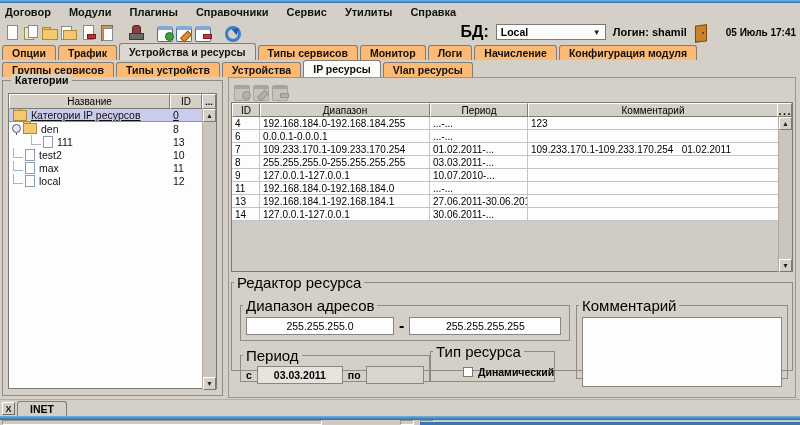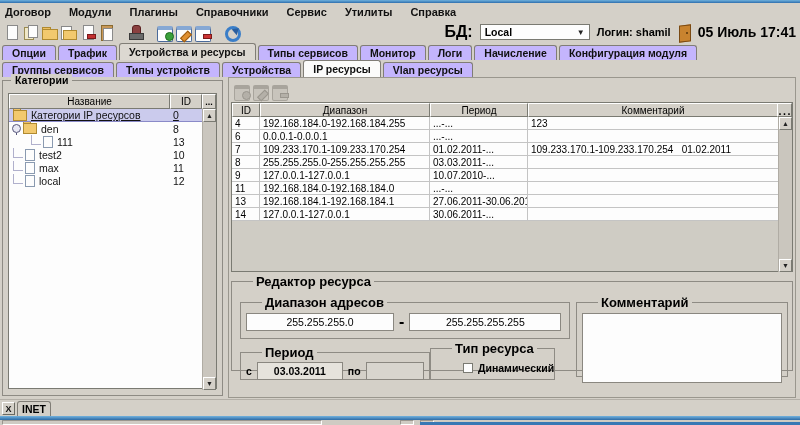--- a/index.html
+++ b/index.html
@@ -72,28 +72,28 @@
   #db-select { width:110px; height:16px; background:#fdfdfd; border:1px solid #7a7a72;
     display:flex; align-items:center; justify-content:space-between; padding:0 4px;
     font-size:10.5px; font-weight:bold; }
   #db-caret { font-size:8px; color:#222; }
   #login-label { font-size:11px; font-weight:bold; }
   .ic-door { width:13px; height:15px; position:relative; display:inline-block; }
   .ic-door::before { content:''; position:absolute; left:1px; top:0; width:10px; height:15px;
     background:#c8832f; border:1px solid #7a4a14; transform:skewY(-6deg); }
   .ic-door::after { content:''; position:absolute; left:8px; top:7px; width:2px; height:2px;
     background:#5a3408; border-radius:50%; }
-  #datetime { font-size:14px; font-weight:bold; }
+  #datetime { font-size:10px; font-weight:bold;margin-left:12px; }
 
   
   .tabrow { position:absolute; left:0; width:800px; height:17px; display:flex; align-items:flex-end; padding-left:2px; }
   #tabs1 { top:43px; }
   #tabs2 { top:60px; }
   .tab { height:15px; display:flex; align-items:center; padding:0 9px;
-    font-size:10.5px; font-weight:bold; color:#111; background:#c4b5fd;
+    font-size:10.5px; font-weight:bold; color:#111; background:#fdba74;
     border:1px solid #807d76; border-bottom:none; border-radius:3px 3px 0 0; margin-right:2px; cursor:default; }
   #tabs1 .tab.active { background:#dcd8d1; height:17px; }
   #tabs2 .tab.active { background:#fbfbfa; height:17px; }
 
   
   #left-group { position:absolute; left:2px; top:80px; width:221px; height:316px;
     border:1px solid #8e8b84; }
   #left-group-title { position:absolute; left:8px; top:-7px; background:#d4d0c8; padding:0 4px;
     font-size:10.5px; font-weight:bold; }
   #splitter { position:absolute; left:223px; top:78px; width:5px; height:318px; background:#d4d0c8; }
@@ -144,21 +144,21 @@
   .c-id { width:28px; border-right:1px solid #c4c4c4; }
   .c-range { width:170px; border-right:1px solid #c4c4c4; }
   .c-period { width:98px; border-right:1px solid #c4c4c4; }
   .c-comment { flex:1; }
   .rhead .rc { justify-content:center; border:1px solid; border-color:#ffffff #7a7a72 #7a7a72 #ffffff; padding:0; }
   #res-more { position:absolute; right:0; top:0; width:15px; height:14px; }
   #res-scroll { right:0; top:14px; height:155px; }
 
   
   fieldset { position:absolute; border:1px solid #8e8b84; }
-  legend { font-size:13px; font-weight:bold; padding:0 3px; margin-left:21px; }
+  legend { font-size:15px; font-weight:normal; padding:0 3px; margin-left:2px; }
   #editor-group { left:2px; top:196px; width:562px; height:97px; }
   #range-group { left:8px; top:6px; width:330px; height:44px; }
   #range-row { display:flex; align-items:center; gap:5px; padding:3px 5px 0 5px; }
   .field { height:18px; background:#fdfdfd; border:1px solid #8a8780; font-size:10.5px;
     display:flex; align-items:center; justify-content:center; }
   #range-from { width:148px; }
   #range-to { width:152px; }
   #range-sep { font-weight:bold; }
   #period-group { left:8px; top:56px; width:182px; height:35px; }
   #period-row { display:flex; align-items:center; gap:5px; padding:2px 5px 0 5px;
@@ -179,21 +179,21 @@
     box-shadow:1px 1px 0 #55534d; cursor:default; }
 
   
   #bottom-tabs { position:absolute; left:0; top:399px; width:800px; height:17px;
     display:flex; align-items:flex-end; padding-left:2px; background:#d4d0c8;
     border-top:1px solid #b4b0a8; }
   #inet-close { width:13px; height:13px; margin:0 2px 1px 0; background:#d4d0c8;
     display:flex; align-items:center; justify-content:center;
     font-size:9px; font-weight:bold; color:#111;
     border:1px solid; border-color:#ffffff #6a6a62 #6a6a62 #ffffff; }
-  #inet-tab { height:15px; padding:0 4px; background:#d4d0c8; border:1px solid #807d76;
+  #inet-tab { height:15px; padding:0 12px; background:#d4d0c8; border:1px solid #807d76;
     border-bottom:none; border-radius:3px 3px 0 0; display:flex; align-items:center;
     font-size:10.5px; font-weight:bold; }
   #bottom-blue { position:absolute; left:0; top:416px; width:800px; height:4px;
     background:linear-gradient(#72b2de,#2e6ba6); }
   #status-strip { position:absolute; left:0; top:420px; width:800px; height:5px; background:#cfcbc3; }
   #status-seg1 { position:absolute; left:2px; top:0; width:320px; height:5px;
     border:1px solid; border-color:#9a968e #ffffff #ffffff #9a968e; }
   #status-tick1 { position:absolute; left:400px; top:0; width:14px; height:5px;
     border:1px solid; border-color:#9a968e #ffffff #ffffff #9a968e; }
   #status-tick2 { position:absolute; left:420px; top:0; width:14px; height:5px;

